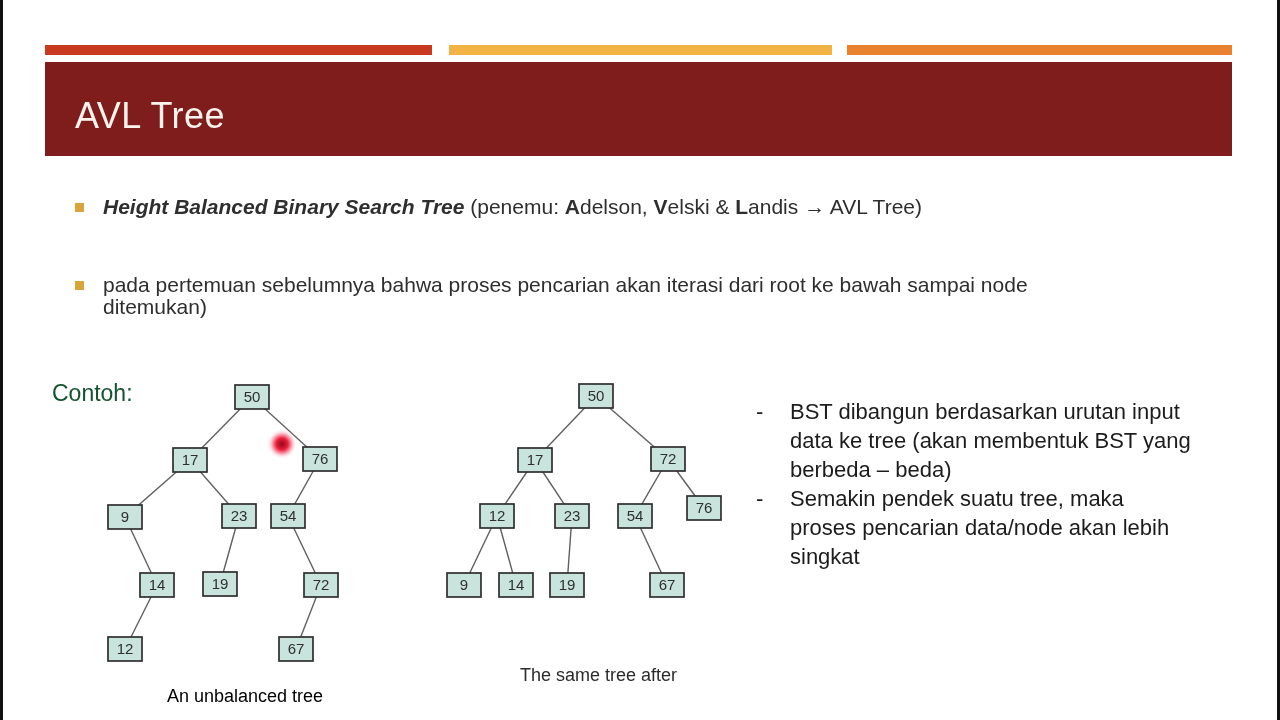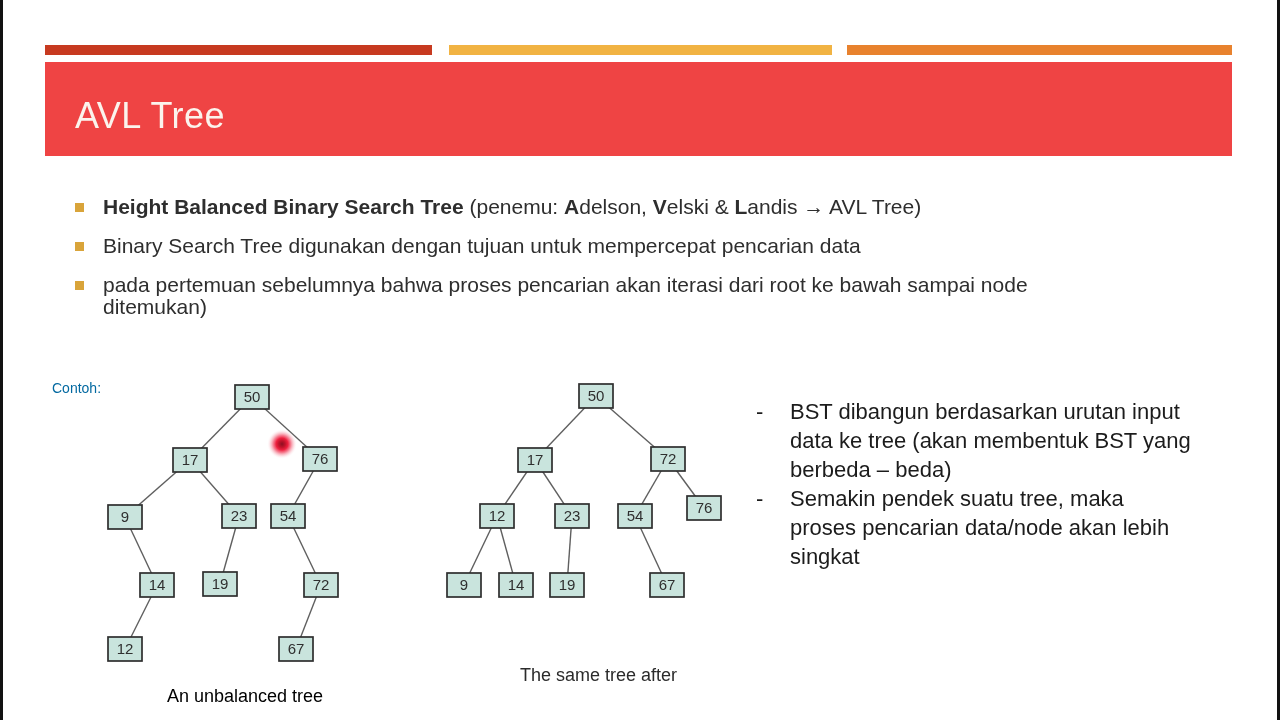--- a/index.html
+++ b/index.html
@@ -4,32 +4,32 @@
 <style>
   html,body{margin:0;padding:0;background:#ffffff;}
   .stage{position:relative;width:1280px;height:720px;background:#ffffff;overflow:hidden;
          font-family:"Liberation Sans", sans-serif;color:#2e2e2e;}
   .edge-line{position:absolute;top:0;bottom:0;width:3px;background:#111;}
   .edge-left{left:0;} .edge-right{right:0;}
   .stripe{position:absolute;top:45px;height:10px;}
   .stripe-red{left:45px;width:387px;background:#c73a20;}
   .stripe-yellow{left:449px;width:383px;background:#f1b343;}
   .stripe-orange{left:847px;width:385px;background:#e8822e;}
-  .banner{position:absolute;left:45px;top:62px;width:1187px;height:94px;background:#ef4444;text-decoration:underline;}
+  .banner{position:absolute;left:45px;top:62px;width:1187px;height:94px;background:#7f1d1d;text-decoration:underline;}
   .banner h1{position:absolute;left:30px;top:33px;margin:0;font-size:36px;font-weight:400;
              color:#fbf4ed;letter-spacing:0.5px;}
   .bullet{position:absolute;left:75px;}
   .b1{top:196px;} .b2{top:235px;} .b3{top:274px;}
   .bmark{position:absolute;left:0;top:7px;width:9px;height:9px;background:#d9a43a;}
   .btext{margin-left:28px;font-size:21px;line-height:22px;color:#2e2e2e;white-space:nowrap;}
-  .bi{font-weight:bold;}
+  .bi{font-weight:bold;font-style:italic;}
   .bb{font-weight:bold;}
   .it{font-style:italic;}
   .b3line{white-space:nowrap;}
-  .contoh{position:absolute;left:52px;top:380px;font-size:14px;color:#0369a1;}
+  .contoh{position:absolute;left:52px;top:380px;font-size:23px;color:#14532d;}
   .treesvg{position:absolute;left:0;top:0;width:1280px;height:720px;pointer-events:none;}
   .caption-left{position:absolute;left:120px;top:686px;width:250px;text-align:center;
                 font-size:18px;color:#000000;}
   .caption-right{position:absolute;left:520px;top:663px;font-size:18px;line-height:24px;color:#2b2b2b;}
   .sidenotes{position:absolute;left:756px;top:397px;width:475px;font-size:22px;
              line-height:29px;color:#1c1c1c;}
   .sitem{display:flex;}
   .dash{width:34px;flex:0 0 34px;}
 </style>
 </head>
@@ -46,24 +46,20 @@
 
   <div class="banner">
     <h1>AVL Tree</h1>
   </div>
 
   <div class="bullet b1">
     <span class="bmark"></span>
     <div class="btext"><span class="bi">Height Balanced Binary Search Tree</span><span> (penemu: </span><span class="bb">A</span><span>delson, </span><span class="bb">V</span><span>elski &amp; </span><span class="bb">L</span><span>andis </span><span class="bb">→</span><span> AVL Tree)</span></div>
   </div>
 
-  <div class="bullet b2">
-    <span class="bmark"></span>
-    <div class="btext">Binary Search Tree digunakan dengan tujuan untuk mempercepat pencarian data</div>
-  </div>
 
   <div class="bullet b3">
     <span class="bmark"></span>
     <div class="btext">
       <div class="b3line">pada pertemuan sebelumnya bahwa proses pencarian akan iterasi dari root ke bawah sampai node</div>
       <div class="b3line">ditemukan)</div>
     </div>
   </div>
 
   <div class="contoh">Contoh:</div>

